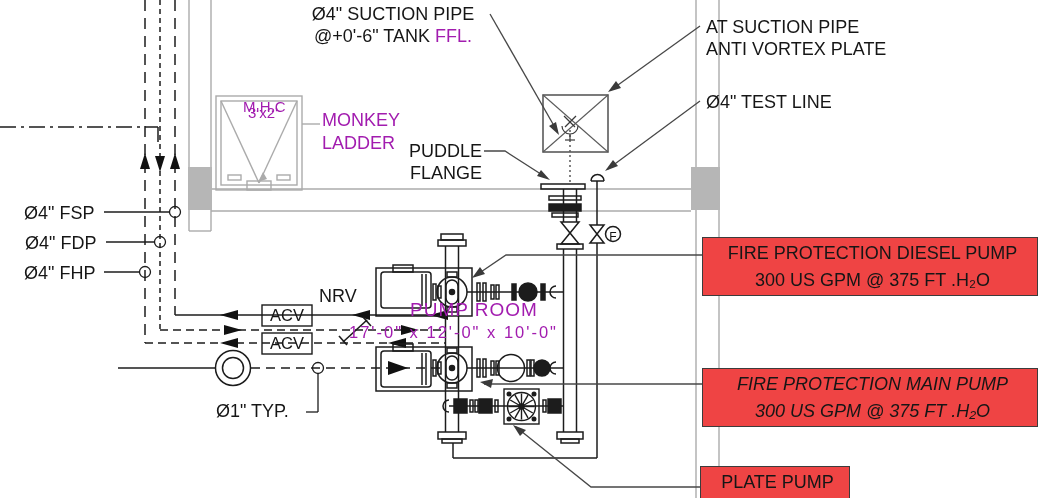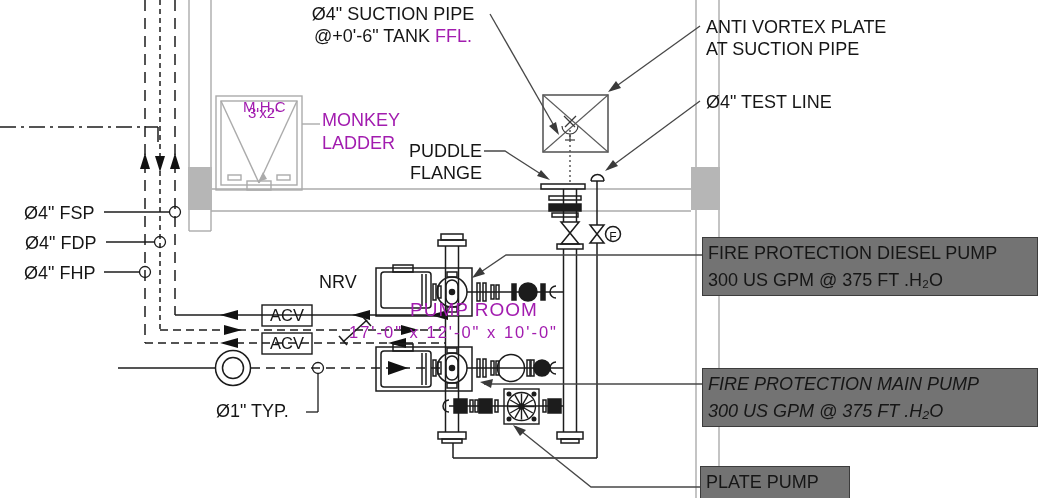--- a/index.html
+++ b/index.html
@@ -3,22 +3,22 @@
 <meta charset="utf-8">
 <style>
   html,body{margin:0;padding:0;background:#fff;}
   #stage{position:relative;width:1038px;height:498px;background:#ffffff;overflow:hidden;
          font-family:"Liberation Sans", sans-serif;color:#161616;}
   #drawing{position:absolute;left:0;top:0;}
   .lbl{position:absolute;white-space:nowrap;font-size:18px;line-height:22px;color:#161616;}
   .gray{color:#a21caf;}
   .center{text-align:center;}
   .right{text-align:right;}
-  .callout{position:absolute;border:1.6px solid #3c3c3c;background:#737373;
-           font-size:18px;line-height:27px;padding:2px 0 2px 5px;white-space:nowrap;}
+  .callout{position:absolute;border:1.6px solid #3c3c3c;background:#ef4444;
+           font-size:18px;line-height:27px;padding:2px 0 2px 5px;white-space:nowrap;text-align:center;}
   .small{font-size:15px;}
   .ls1{letter-spacing:1px;}
   .ls2{letter-spacing:2px;}
 </style>
 </head>
 <body>
 
 <div id="stage">
 
 <svg id="drawing" width="1038" height="498" viewBox="0 0 1038 498">
@@ -267,22 +267,22 @@
     <path d="M513,425 L520,436 L526,430 Z"></path>
   </g>
 </svg>
 
   <div class="lbl center" style="left:294px;top:3px;width:198px;">
     <div>Ø4" SUCTION PIPE</div>
     <div><span>@+0'-6" TANK</span> <span class="gray">FFL.</span></div>
   </div>
 
   <div class="lbl" style="left:706px;top:16px;">
+    <div>AT SUCTION PIPE</div>
     <div>ANTI VORTEX PLATE</div>
-    <div>AT SUCTION PIPE</div>
   </div>
 
   <div class="lbl" style="left:706px;top:91px;">Ø4" TEST LINE</div>
 
   <div class="lbl gray small" style="left:243px;top:96px;">M.H.C</div>
   <div class="lbl gray small" style="left:248px;top:102px;">3'x2'</div>
 
   <div class="lbl right" style="left:402px;top:140px;width:80px;">
     <div>PUDDLE</div>
     <div>FLANGE</div>
@@ -293,21 +293,21 @@
     <div>LADDER</div>
   </div>
 
   <div class="lbl" style="left:24px;top:202px;">Ø4" FSP</div>
   <div class="lbl" style="left:25px;top:232px;">Ø4" FDP</div>
   <div class="lbl" style="left:24px;top:262px;">Ø4" FHP</div>
 
   <div class="lbl center" style="left:262px;top:306px;width:50px;font-size:16.5px;line-height:19px;">ACV</div>
   <div class="lbl center" style="left:262px;top:334px;width:50px;font-size:16.5px;line-height:19px;">ACV</div>
 
-  <div class="lbl" style="left:319px;top:271px;">NRV</div>
+  <div class="lbl" style="left:319px;top:285px;">NRV</div>
 
   <div class="lbl" style="left:216px;top:400px;">Ø1" TYP.</div>
 
   <div class="lbl gray ls1" style="left:410px;top:299px;font-size:19px;">PUMP ROOM</div>
   <div class="lbl gray ls2" style="left:349px;top:321px;font-size:16.5px;">17'-0" x 12'-0" x 10'-0"</div>
 
   <div class="lbl center" style="left:606px;top:226px;width:14px;font-size:12px;">F</div>
 
   <div class="callout" style="left:702px;top:237px;width:329px;height:53px;">
     <div>FIRE PROTECTION DIESEL PUMP</div>

